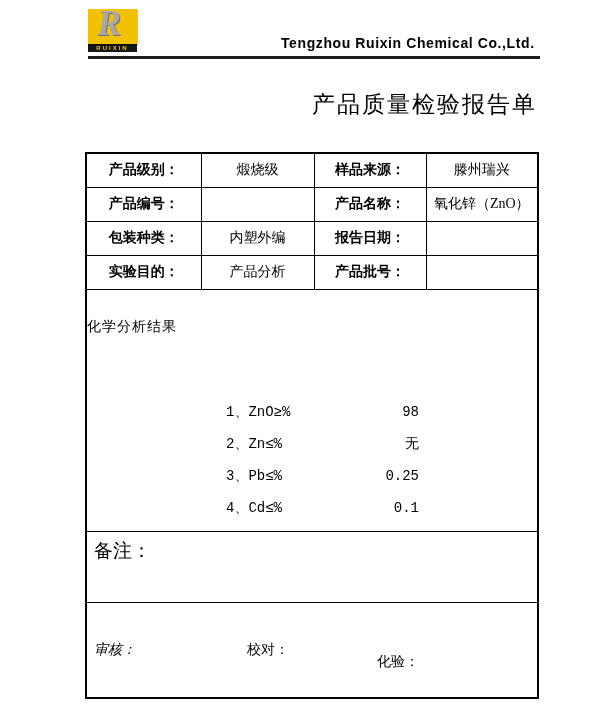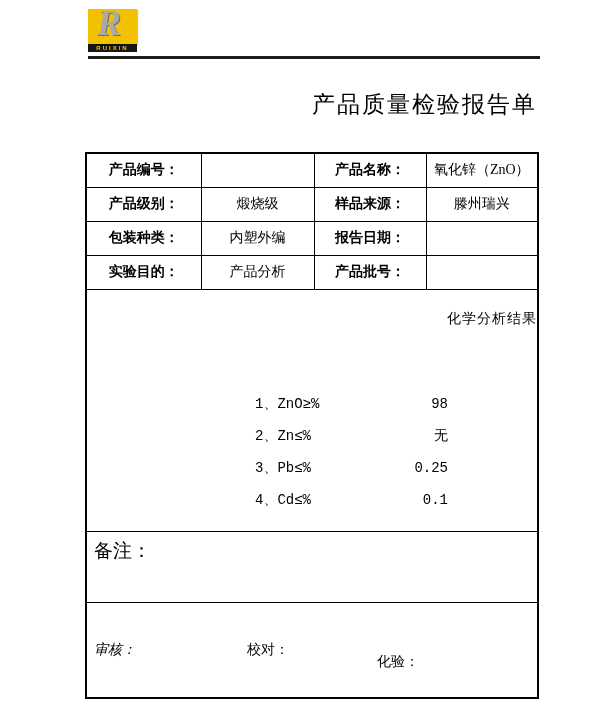--- a/index.html
+++ b/index.html
@@ -46,29 +46,29 @@
     position:absolute; left:85px; top:152px; width:452px;
     border-collapse:collapse; table-layout:fixed; border:2px solid #000;
   }
   table.report td { border:1px solid #000; padding:0; font-size:14px; overflow:hidden; }
   tr.info-row { height:34px; }
   td.lbl { font-weight:bold; text-align:center; }
   td.val { text-align:center; font-family:"Liberation Serif", serif; }
 
   td.analysis-cell { height:242px; vertical-align:top; }
   .analysis-title {
-    text-align:right; margin-top:20px; font-size:14px;
+    text-align:left; margin-top:28px; font-size:14px;
     font-family:"Liberation Serif", serif; letter-spacing:1px;
   }
   .analysis-list { margin-top:32px; }
   .analysis-item {
     height:32px; line-height:32px; padding-left:139px;
     font-family:"Liberation Mono", monospace; font-size:14px; white-space:nowrap;
   }
-  .ai-label { display:inline-block; width:115px;margin-left:29px; }
+  .ai-label { display:inline-block; width:115px; }
   .ai-value { display:inline-block; width:78px; text-align:right;margin-top:28px; }
 
   td.remarks-cell { height:71px; vertical-align:top; }
   .remarks-label { padding:6px 2px 0 7px; font-size:19px; font-family:"Liberation Serif", serif; }
 
   td.signoff-cell { height:96px; position:relative; }
   .signoff-item {
     position:absolute; top:50%; transform:translateY(-50%);
     font-size:14px; font-family:"Liberation Serif", serif;
   }
@@ -80,43 +80,44 @@
 <body>
 
 <div class="page">
 
   <div class="logo">
     <div class="logo-yellow">
       <span class="logo-r">R</span>
     </div>
     <div class="logo-bar">RUIXIN</div>
   </div>
+  <div class="company-en">Tengzhou Ruixin Chemical Co.,Ltd.</div>
   <div class="header-rule"></div>
 
   <div class="doc-title">产品质量检验报告单</div>
 
   <table class="report">
     <colgroup>
       <col style="width:115px">
         <col style="width:113px">
         <col style="width:112px">
         <col style="width:112px">
     </colgroup>
     <tbody>
       <tr class="info-row">
+        <td class="lbl">产品级别：</td>
+        <td class="val">煅烧级</td>
+        <td class="lbl">样品来源：</td>
+        <td class="val">滕州瑞兴</td>
+      </tr>
+      <tr class="info-row">
         <td class="lbl">产品编号：</td>
         <td class="val"></td>
         <td class="lbl">产品名称：</td>
         <td class="val">氧化锌（ZnO）</td>
-      </tr>
-      <tr class="info-row">
-        <td class="lbl">产品级别：</td>
-        <td class="val">煅烧级</td>
-        <td class="lbl">样品来源：</td>
-        <td class="val">滕州瑞兴</td>
       </tr>
       <tr class="info-row">
         <td class="lbl">包装种类：</td>
         <td class="val">内塑外编</td>
         <td class="lbl">报告日期：</td>
         <td class="val"></td>
       </tr>
       <tr class="info-row">
         <td class="lbl">实验目的：</td>
         <td class="val">产品分析</td>

